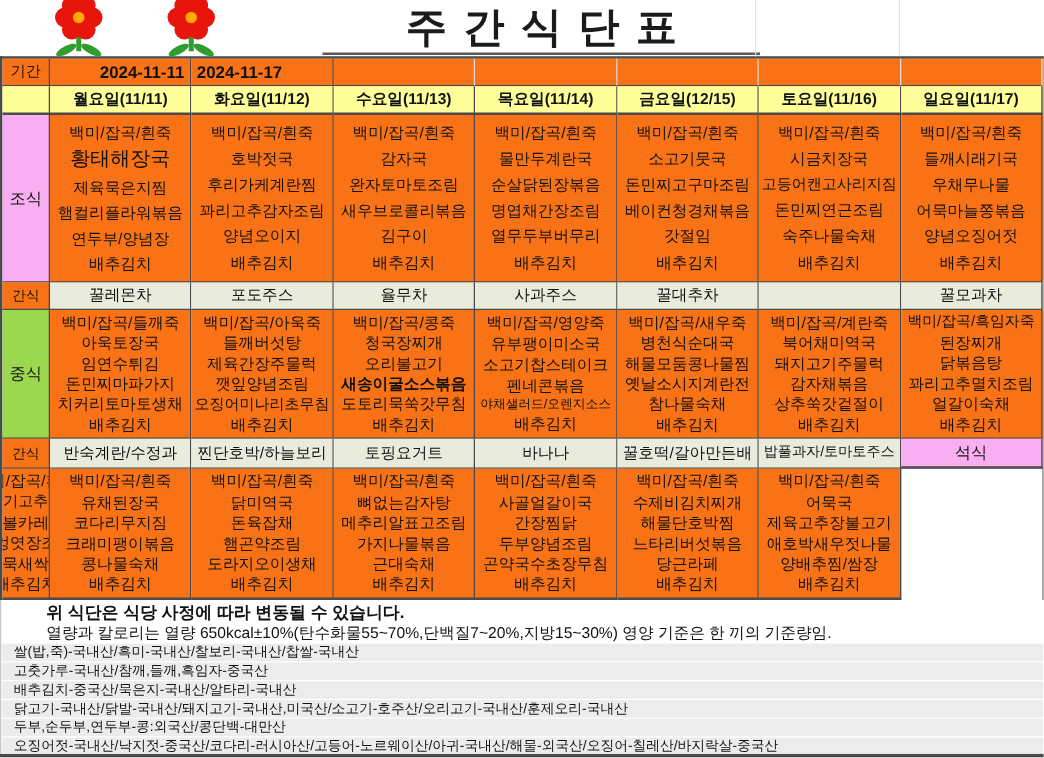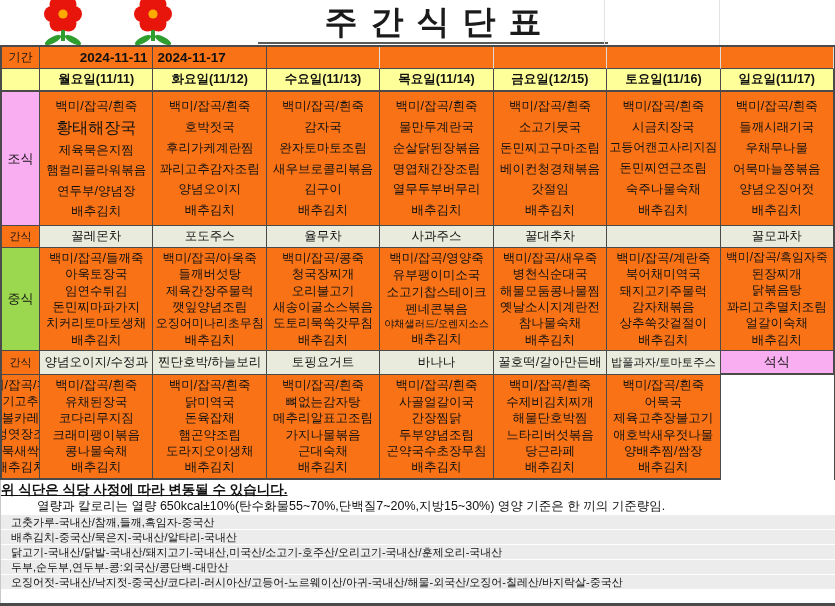--- a/index.html
+++ b/index.html
@@ -41,21 +41,21 @@
   .slab{font-size:11px;}
   .snk{background:var(--snack_bg,#E9EBDC);}
   .menu{flex-direction:column;justify-content:space-evenly;align-items:center;
         font-size:12.5px;line-height:1.15;padding:1px 1px;}
   .menu div{white-space:nowrap;}
   .dinner-row{border-bottom-width:2px;}
 
   
   .notes{box-sizing:border-box;height:126px;padding-top:2px;overflow:hidden;
          border-left:1px solid #c9c9c9;}
-  .note1{font-weight:700;font-size:13.5px;line-height:16px;text-decoration:underline;}
+  .note1{font-weight:700;font-size:13.5px;line-height:16px;padding-left:36px;}
   .note2{font-size:12.5px;line-height:17px;padding-left:36px;}
   .origin{background:var(--stripe_gray,#ECECEC);font-size:11px;line-height:12px;
           padding:1px 0 1px 10px;margin-bottom:1px;white-space:nowrap;overflow:hidden;}
 </style>
 </head>
 <body>
 
 <div class="page">
 
   <div class="topbar">
@@ -209,21 +209,21 @@
         <div style="font-size: 12.5px;">들깨버섯탕</div>
         <div style="font-size: 12.5px;">제육간장주물럭</div>
         <div style="font-size: 12.5px;">깻잎양념조림</div>
         <div style="font-size: 12px;">오징어미나리초무침</div>
         <div style="font-size: 12.5px;">배추김치</div>
       </div>
     <div class="c menu">
         <div style="font-size: 12.5px;">백미/잡곡/콩죽</div>
         <div style="font-size: 12.5px;">청국장찌개</div>
         <div style="font-size: 12.5px;">오리불고기</div>
-        <div style="font-size: 12.5px;">새송이굴소스볶음</div>
+        <div style="font-size: 12.5px; font-weight: bold;">새송이굴소스볶음</div>
         <div style="font-size: 12.5px;">도토리묵쑥갓무침</div>
         <div style="font-size: 12.5px;">배추김치</div>
       </div>
     <div class="c menu">
         <div style="font-size: 12.5px;">백미/잡곡/영양죽</div>
         <div style="font-size: 12.5px;">유부팽이미소국</div>
         <div style="font-size: 12.5px;">소고기찹스테이크</div>
         <div style="font-size: 12.5px;">펜네콘볶음</div>
         <div style="font-size: 10.2px;">야채샐러드/오렌지소스</div>
         <div style="font-size: 12.5px;">배추김치</div>
@@ -248,21 +248,21 @@
         <div style="font-size: 11.9px;">백미/잡곡/흑임자죽</div>
         <div style="font-size: 12.5px;">된장찌개</div>
         <div style="font-size: 12.5px;">닭볶음탕</div>
         <div style="font-size: 12.5px;">꽈리고추멸치조림</div>
         <div style="font-size: 12.5px;">얼갈이숙채</div>
         <div style="font-size: 12.5px;">배추김치</div>
       </div>
 
     <div class="c lab slab">간식</div>
     <div class="c menu snk">
-        <div style="font-size: 12.5px;">양념오이지/수정과</div>
+        <div style="font-size: 12.5px;">반숙계란/수정과</div>
       </div>
     <div class="c menu snk">
         <div style="font-size: 12.5px;">찐단호박/하늘보리</div>
       </div>
     <div class="c menu snk">
         <div style="font-size: 12.5px;">토핑요거트</div>
       </div>
     <div class="c menu snk">
         <div style="font-size: 12.5px;">바나나</div>
       </div>
@@ -328,20 +328,21 @@
         <div style="font-size: 12.5px;">제육고추장불고기</div>
         <div style="font-size: 12.5px;">애호박새우젓나물</div>
         <div style="font-size: 12.5px;">양배추찜/쌈장</div>
         <div style="font-size: 12.5px;">배추김치</div>
       </div>
   </div>
 
   <div class="notes">
     <div class="note1">위 식단은 식당 사정에 따라 변동될 수 있습니다.</div>
     <div class="note2">열량과 칼로리는 열량 650kcal±10%(탄수화물55~70%,단백질7~20%,지방15~30%) 영양 기준은 한 끼의 기준량임.</div>
+    <div class="origin">쌀(밥,죽)-국내산/흑미-국내산/찰보리-국내산/찹쌀-국내산</div>
     <div class="origin">고춧가루-국내산/참깨,들깨,흑임자-중국산</div>
     <div class="origin">배추김치-중국산/묵은지-국내산/알타리-국내산</div>
     <div class="origin">닭고기-국내산/닭발-국내산/돼지고기-국내산,미국산/소고기-호주산/오리고기-국내산/훈제오리-국내산</div>
     <div class="origin">두부,순두부,연두부-콩:외국산/콩단백-대만산</div>
     <div class="origin">오징어젓-국내산/낙지젓-중국산/코다리-러시아산/고등어-노르웨이산/아귀-국내산/해물-외국산/오징어-칠레산/바지락살-중국산</div>
   </div>
 
 </div>
 
 </body></html>

